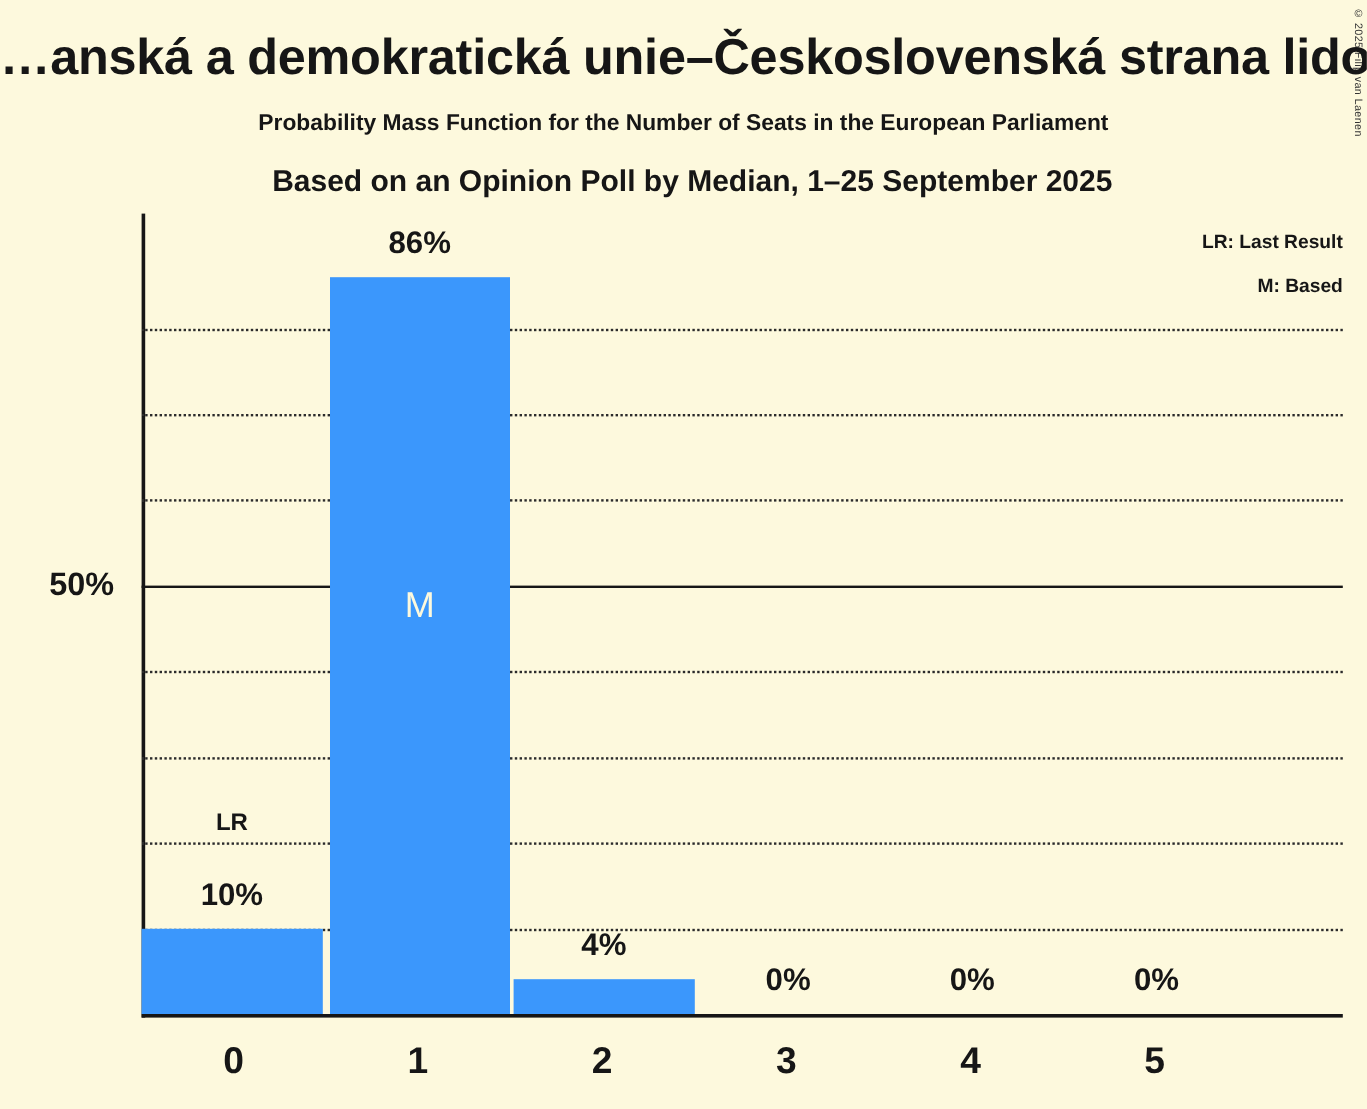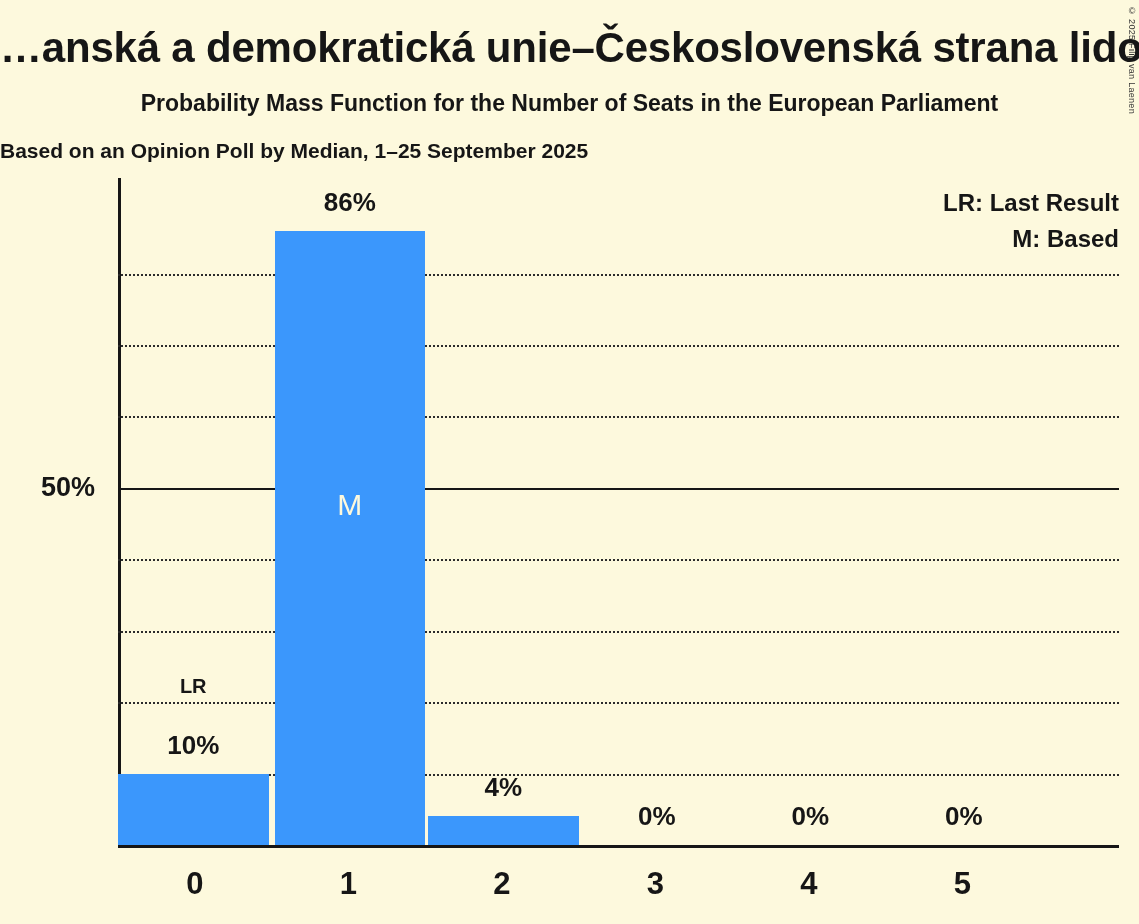--- a/index.html
+++ b/index.html
@@ -35,32 +35,32 @@
     letter-spacing: -0.2px;
     white-space: nowrap;
     line-height: 52px;
   }
   .subtitle {
     position: absolute;
     top: 87px;
     left: 0;
     width: 1139px;
     text-align: center;
-    font-size: 23px;
+    font-size: 19px;
     font-weight: 700;
     white-space: nowrap;
     line-height: 32px;
   }
   .subsubtitle {
     position: absolute;
     top: 135px;
     left: 0;
     width: 927px;
-    text-align: left;
-    font-size: 21px;
+    text-align: right;
+    font-size: 25px;
     font-weight: 700;
     white-space: nowrap;
     line-height: 32px;
   }
 
   
   .copyright {
     position: absolute;
     top: 6px;
     right: 2px;
@@ -163,21 +163,21 @@
   }
 
   
   .legend {
     position: absolute;
     right: 20px;
     top: 185px;
     text-align: right;
   }
   .legend-row {
-    font-size: 24px;
+    font-size: 16px;
     font-weight: 700;
     line-height: 36px;
     white-space: nowrap;
   }
 </style>
 </head>
 <body>
 
 <div id="root">
 

